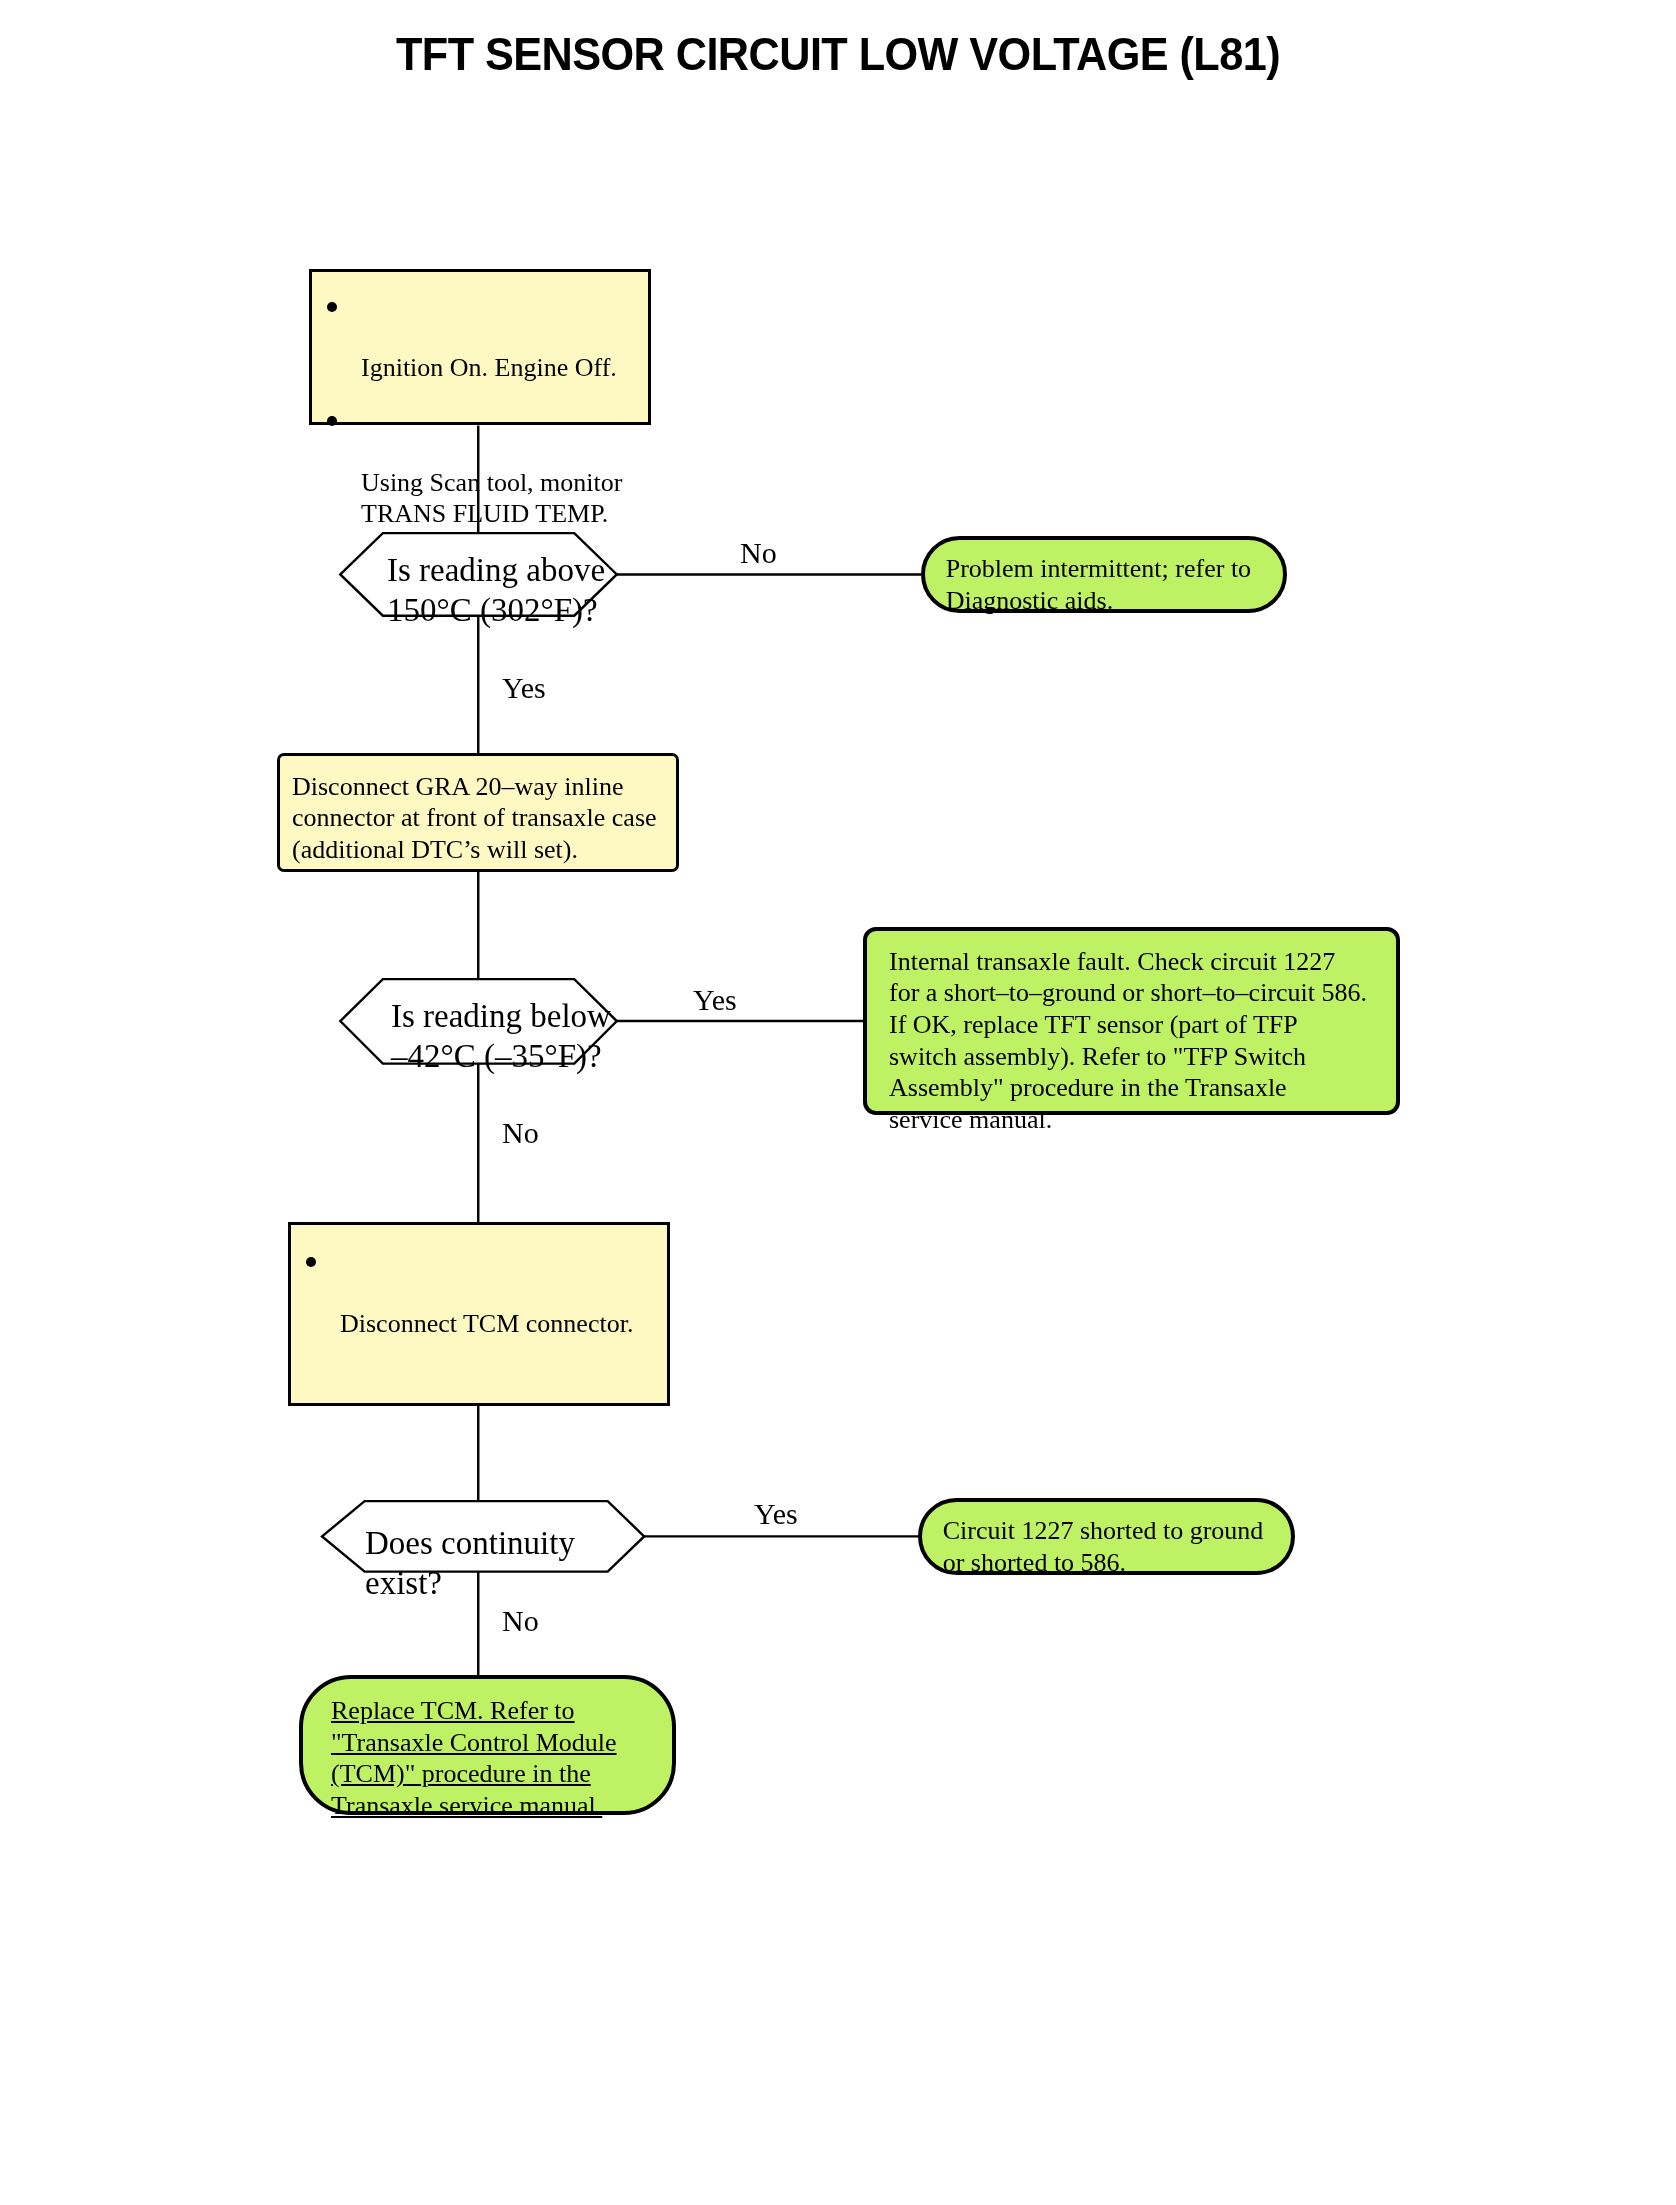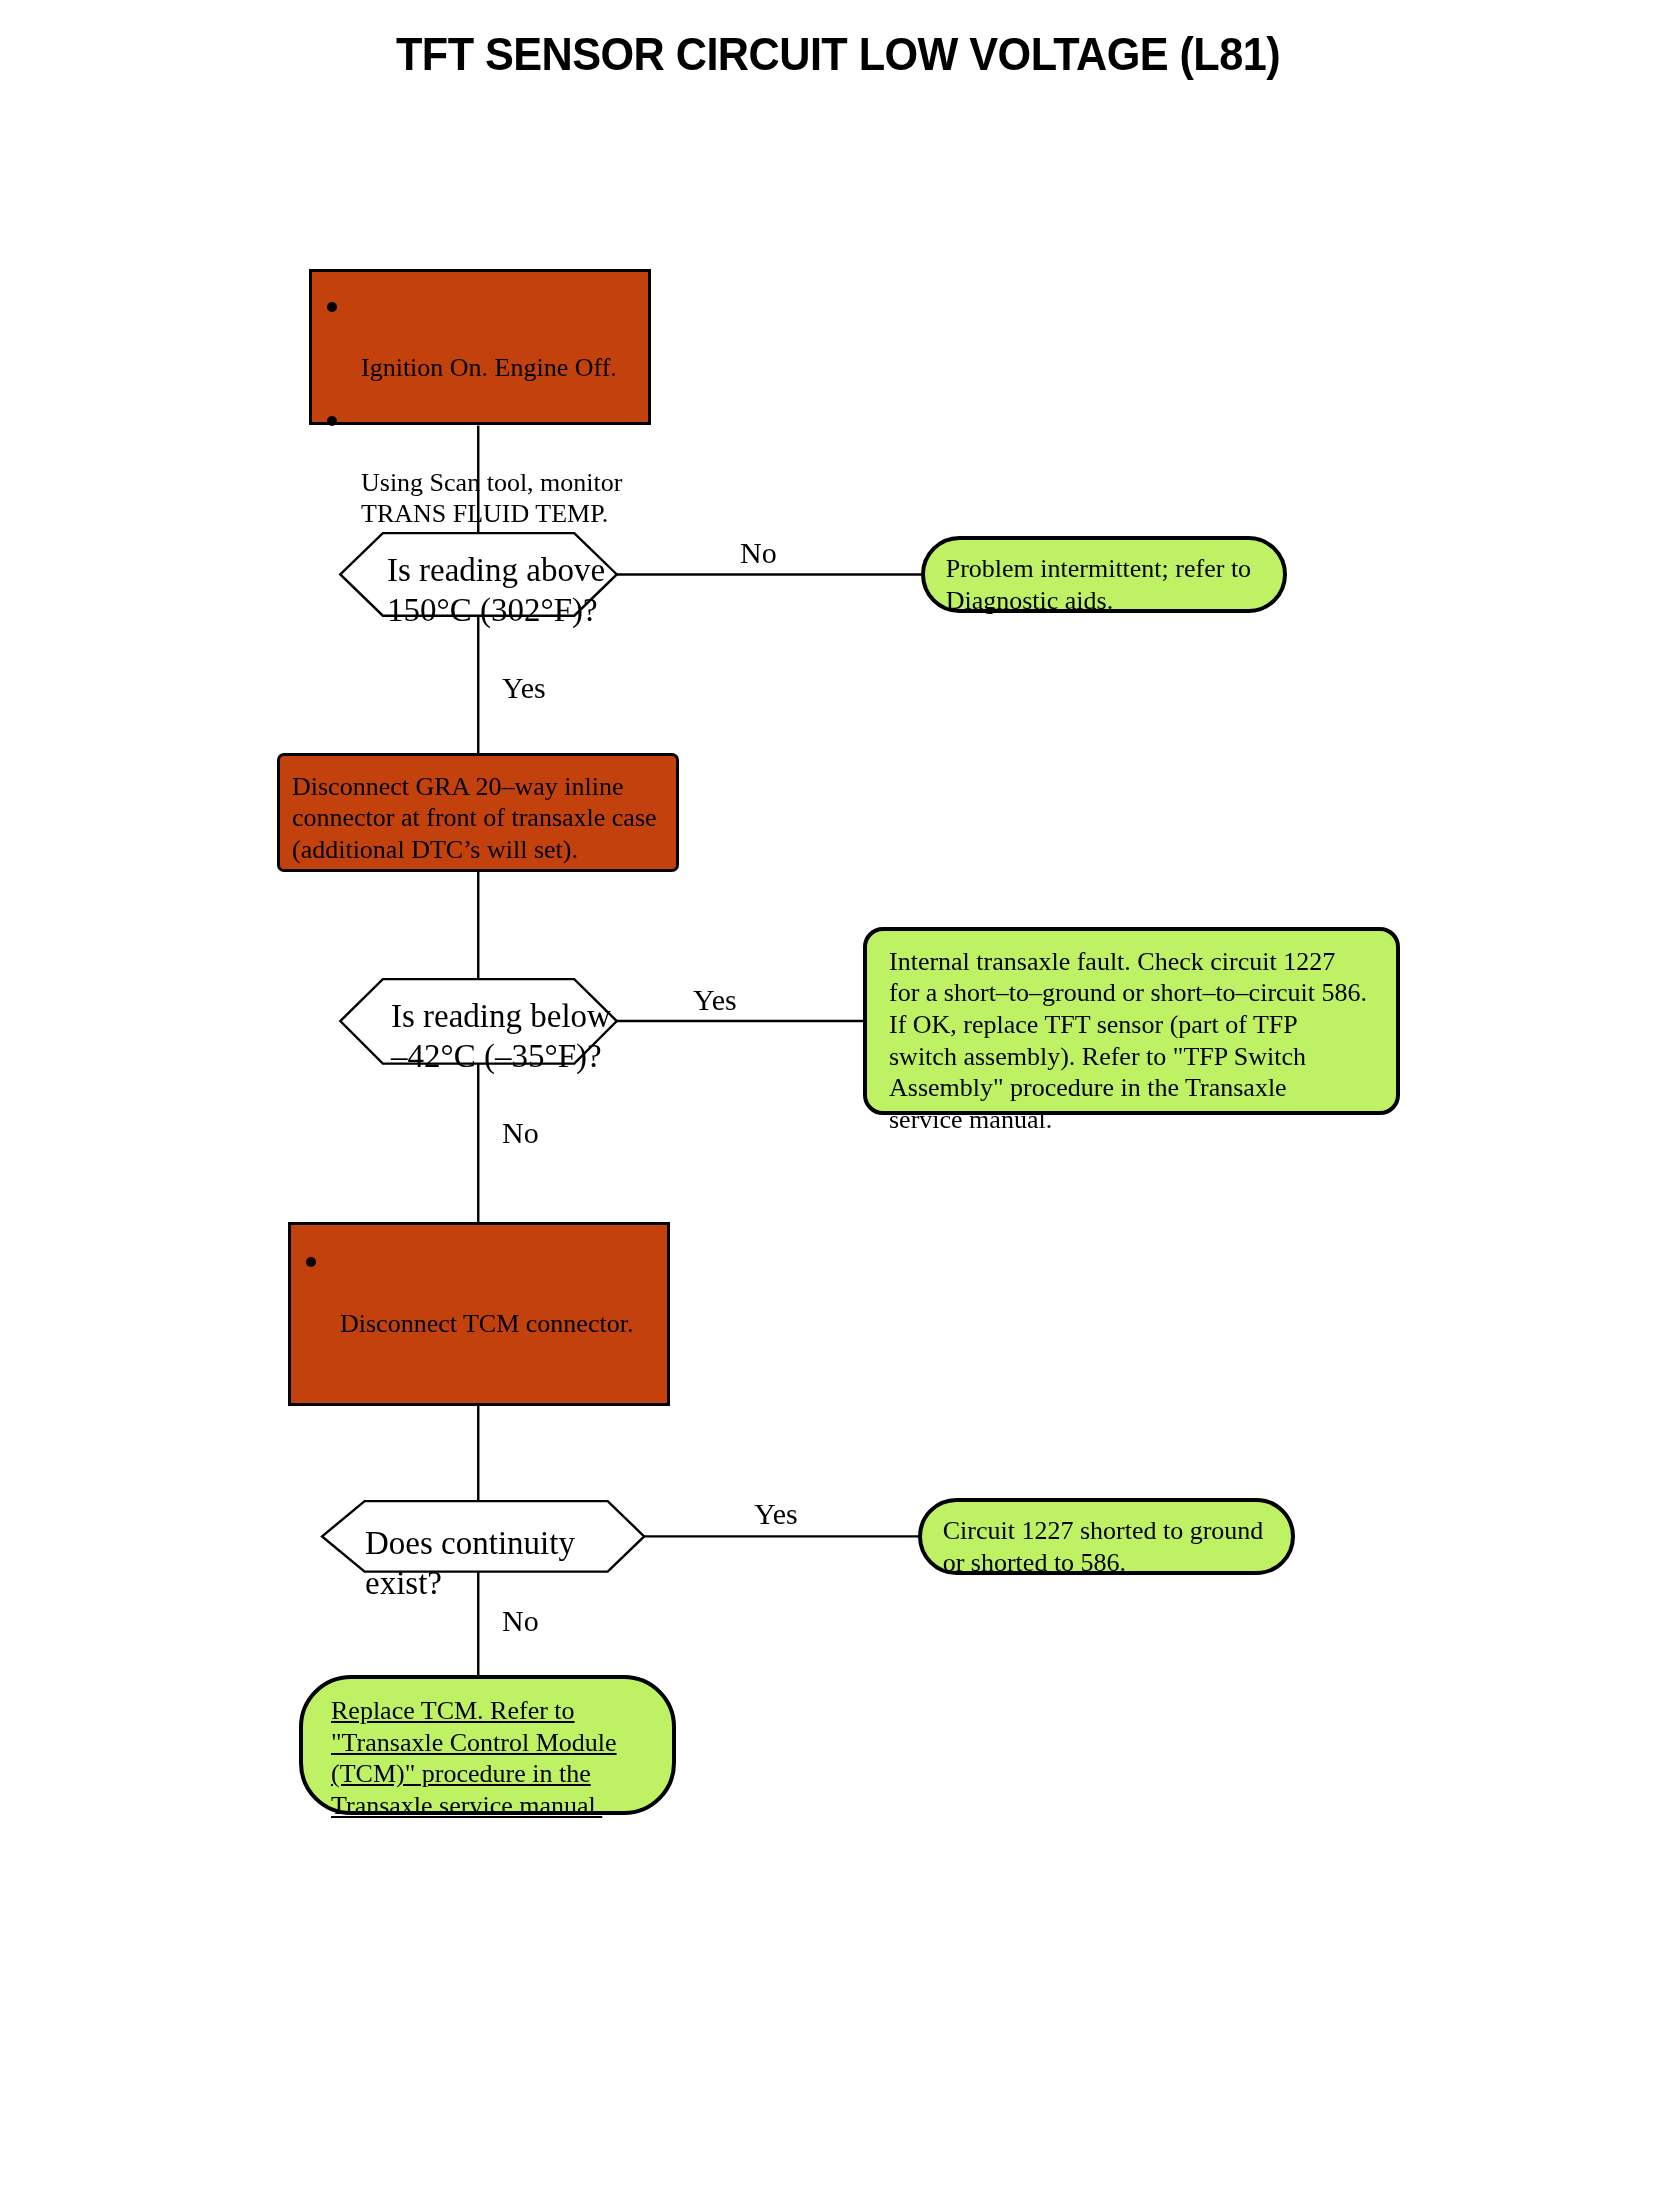--- a/index.html
+++ b/index.html
@@ -57,21 +57,21 @@
     fill: #ffffff;
     stroke: #000000;
     stroke-width: 4;
   }
   
   .node {
     position: absolute;
     box-sizing: border-box;
   }
   .process-box {
-    background: #c2410c;
+    background: #fef9c3;
     border: 3px solid #000000;
   }
   .terminal-box {
     background: #bef264;
     border: 4.9px solid #000000;
   }
   .node-text {
     font-size: 26px;
     line-height: 1.22;
     white-space: pre-line;
@@ -182,21 +182,21 @@
 (additional DTC’s will set).</div>
   </div>
 
   <div class="hex-label" style="left:391px; top:996px; width:225px;">Is reading below
 –42°C (–35°F)?</div>
 
   <div class="branch-label" style="left:693px; top:985px;">Yes</div>
 
   <div class="branch-label" style="left:502px; top:1118px;">No</div>
 
-  <div class="node terminal-box" style="left:863px; top:927px; width:537px; height:188px; border-radius:20px; padding:14.6px 18px 0 22px;">
+  <div class="node terminal-box" style="left:863px; top:927px; width:537px; height:188px; border-radius:13px; padding:14.6px 18px 0 22px;">
     <div class="node-text">Internal transaxle fault. Check circuit 1227
 for a short–to–ground or short–to–circuit 586.
 If OK, replace TFT sensor (part of TFP
 switch assembly). Refer to "TFP Switch
 Assembly" procedure in the Transaxle
 service manual.</div>
   </div>
 
   <div class="node process-box" style="left:288px; top:1222px; width:382px; height:184px; padding:20.7px 11px 0 11px;">
     <ul class="bullets">

